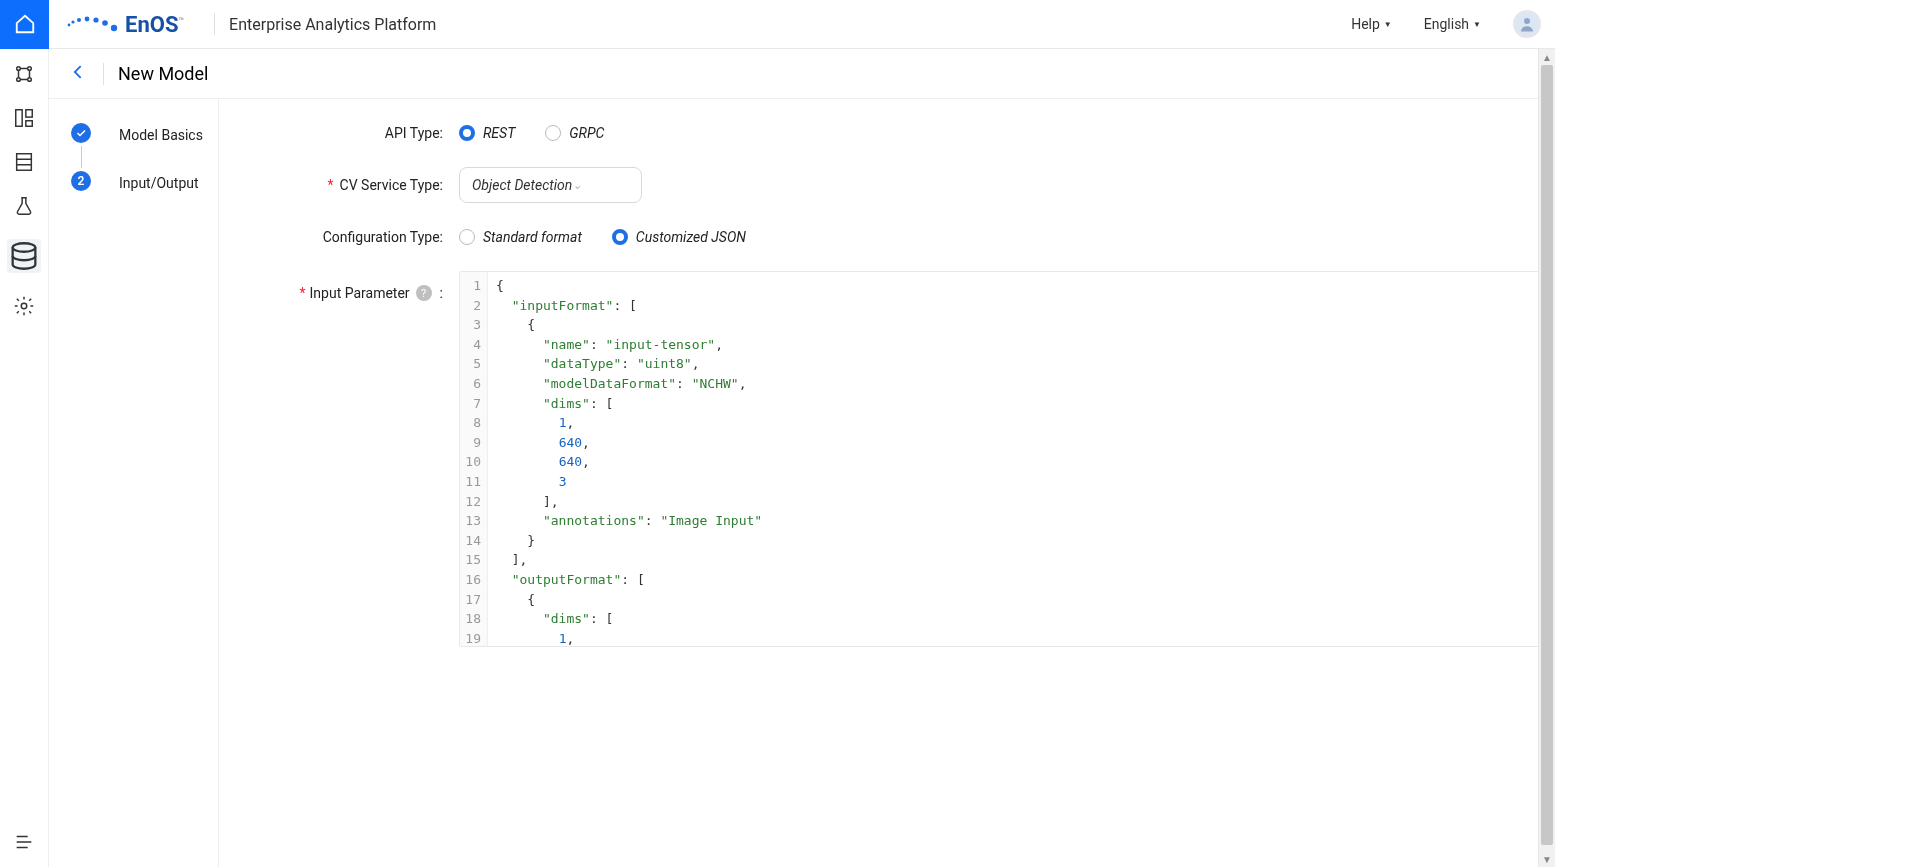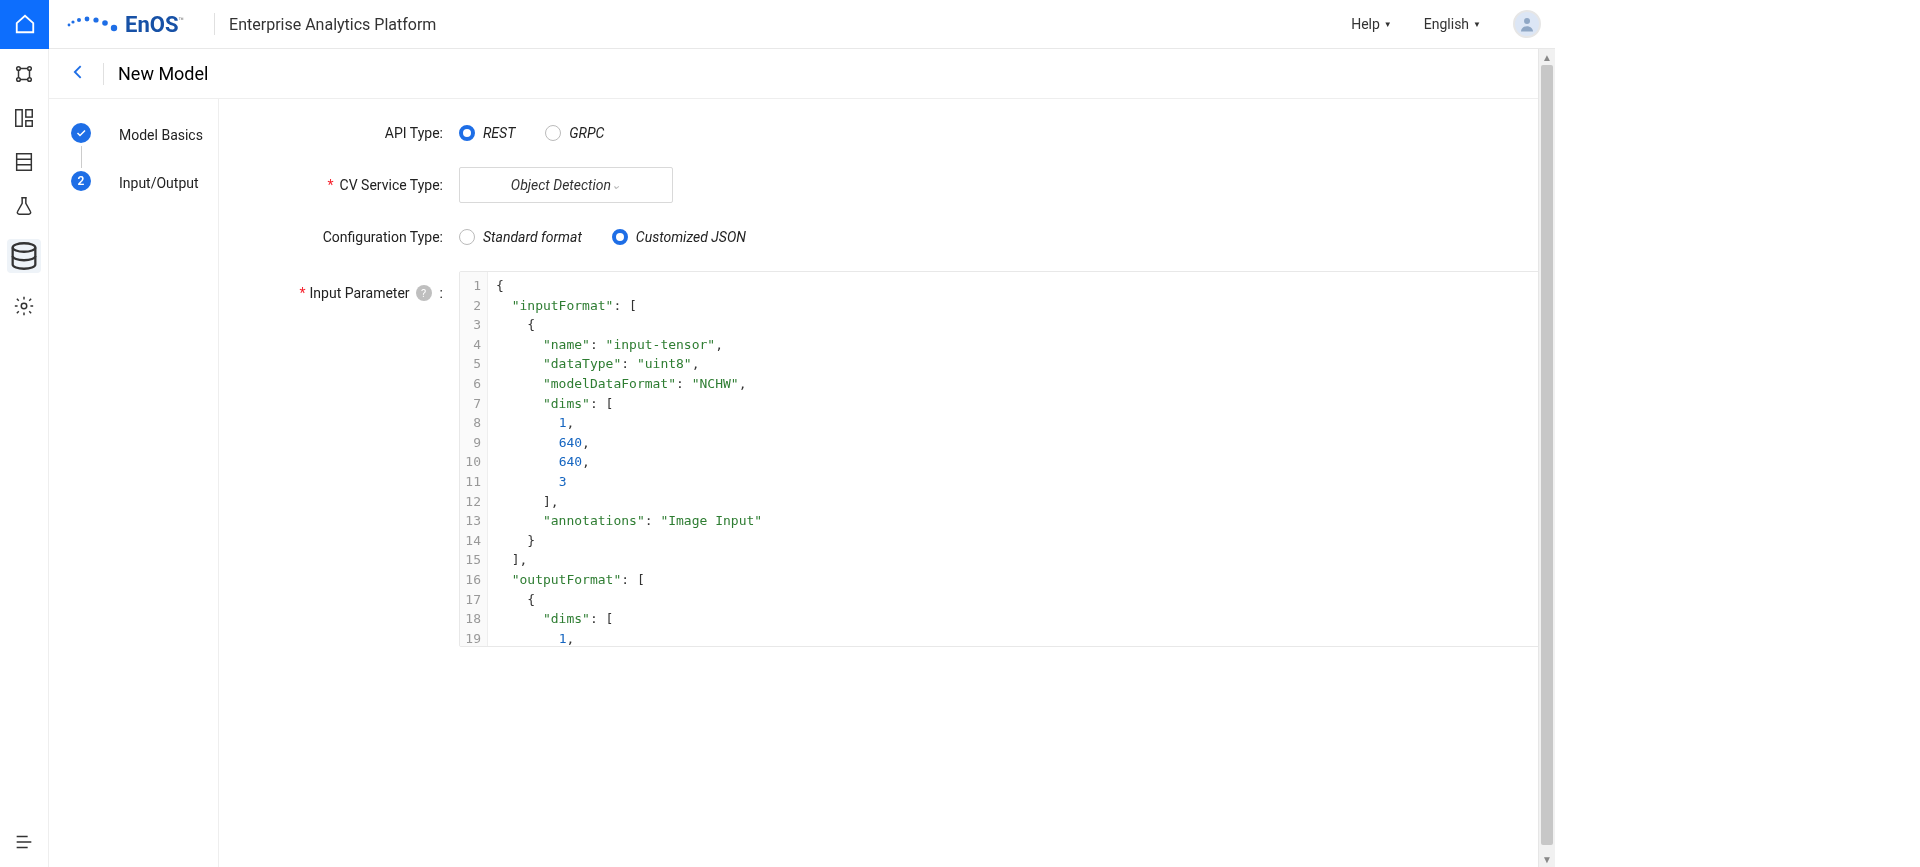--- a/index.html
+++ b/index.html
@@ -57,21 +57,21 @@
 .form-label { width: 230px; text-align: right; padding-right: 6px; color: #222; display:flex; justify-content:flex-end; align-items:center; gap:4px; }
 .form-label .req { color: #f5222d; margin-right: 2px; }
 .help-icon { width: 16px; height: 16px; border-radius: 50%; background: #bfbfbf; color: #fff; font-size: 11px; display: inline-flex; align-items: center; justify-content: center; margin-left: 4px;}
 .form-control { margin-left: 10px; display: flex; align-items: center; gap: 30px; font-style: italic; }
 
 .radio { display: flex; align-items: center; gap: 8px; cursor: pointer; }
 .radio-circle { width: 16px; height: 16px; border: 1px solid #bbb; border-radius: 50%; display: flex; align-items: center; justify-content: center; }
 .radio.selected .radio-circle { border-color: #1e6ee6; border-width: 4px; }
 .radio-label { color: #222; }
 
-.select-box { width: 214px; height: 36px; border: 1px solid #d9d9d9; border-radius: 2px; display: flex; align-items: center; justify-content: center; padding: 0 12px; cursor: pointer; background:#fff; }
+.select-box { width: 183px; height: 36px; border: 1px solid #d9d9d9; border-radius: 8px; display: flex; align-items: center; justify-content: flex-start; padding: 0 12px; cursor: pointer; background:#fff; }
 .select-box .chev { color: #bbb; font-size: 12px; }
 
 
 .editor-row { display: flex; align-items: flex-start; }
 .editor-label { width: 230px; text-align: right; padding-right: 6px; color: #222; padding-top: 14px; display:flex; justify-content:flex-end; align-items:center; gap:2px;}
 .editor-label .req { color: #f5222d; margin-right: 2px; }
 .editor { flex: 1; margin-left: 10px; height: 376px; border: 1px solid #e8e8e8; border-radius: 2px; display: flex; font-family: "Menlo", "Consolas", monospace; font-size: 13px; overflow: hidden; position: relative; }
 .gutter { width: 28px; background: #fafafa; border-right: 1px solid #eee; text-align: right; padding: 4px 6px 4px 0; color: #999; line-height: 19.6px; user-select: none; }
 .gutter div { height: 19.6px; }
 .code { flex: 1; padding: 4px 8px; line-height: 19.6px; white-space: pre; overflow: hidden; }

